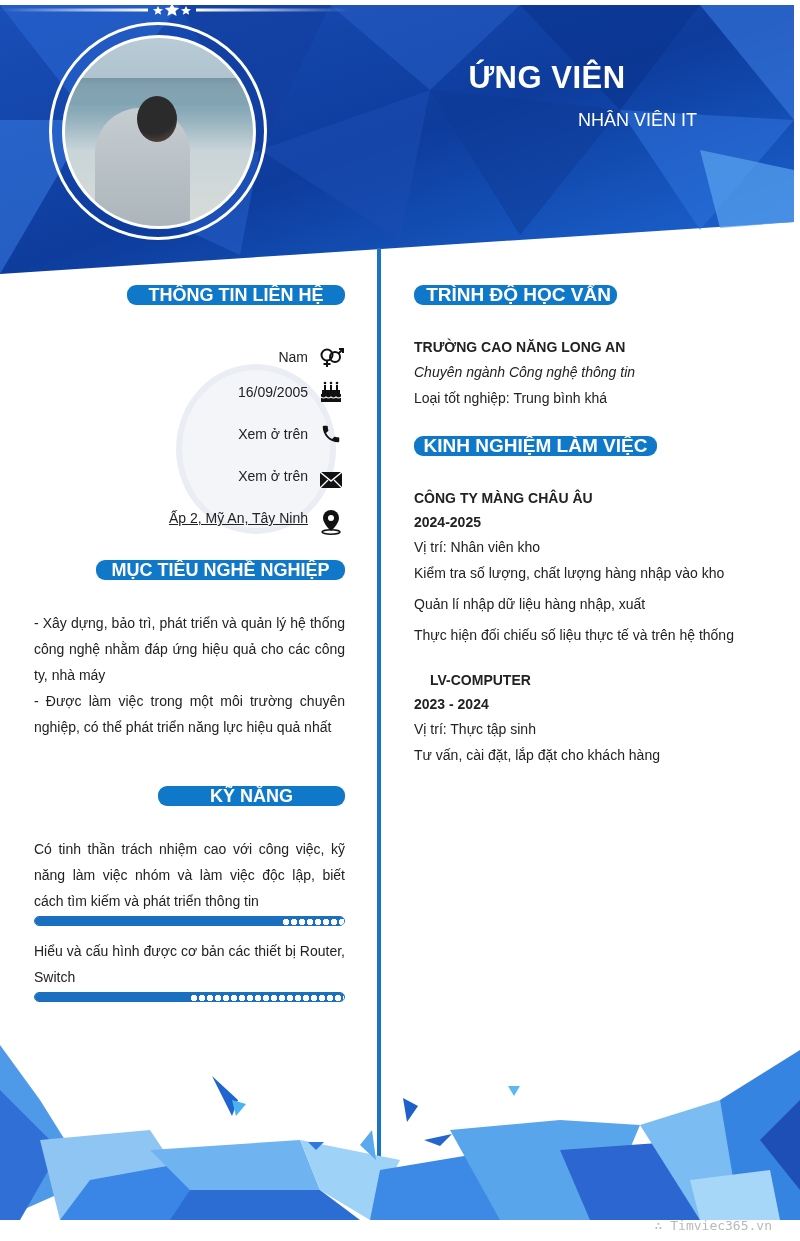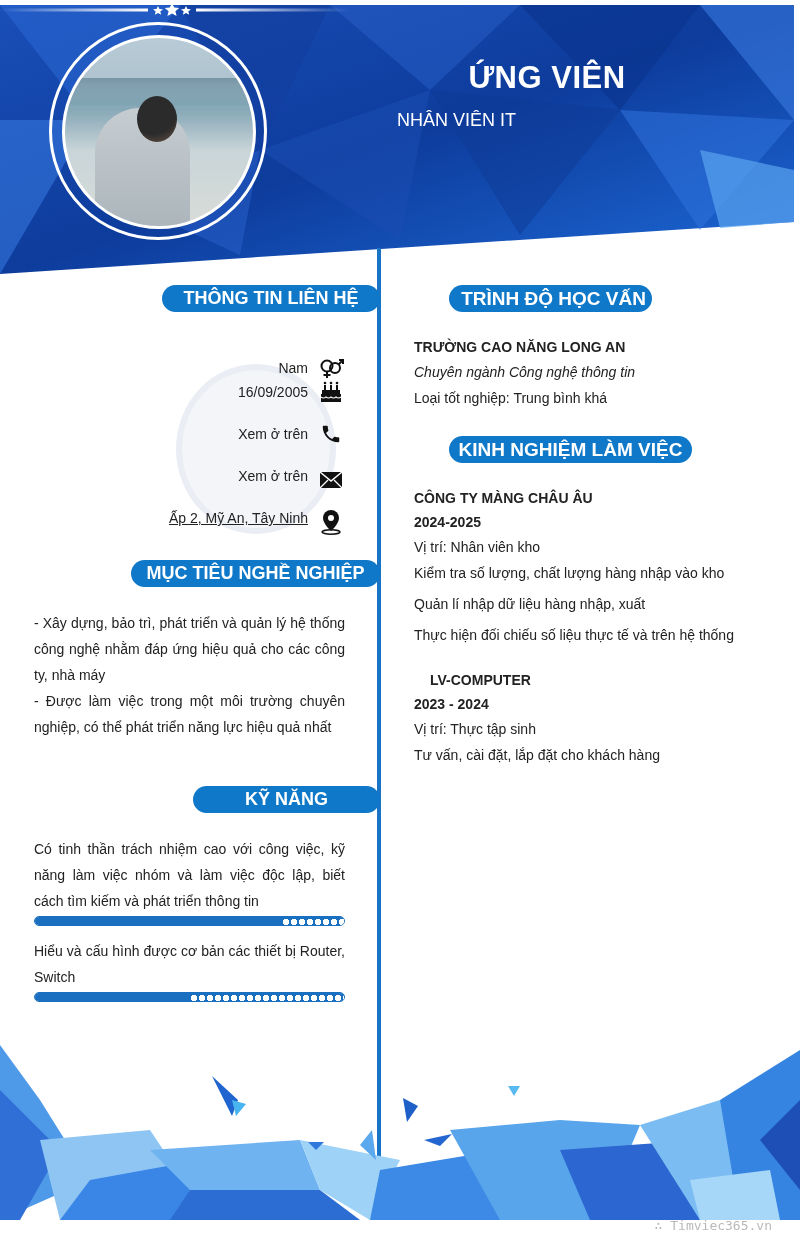--- a/index.html
+++ b/index.html
@@ -11,29 +11,29 @@
   .header { position: absolute; left: 0; top: 0; width: 700px; height: 280px; }
   .header svg { position: absolute; left: 0; top: 0; }
   .avatar-ring { position: absolute; left: 49px; top: 22px; width: 218px; height: 218px; border-radius: 50%; border: 3px solid #fff; }
   .avatar { position: absolute; left: 62px; top: 35px; width: 194px; height: 194px; border-radius: 50%; border: 3px solid #fff; overflow: hidden;
     background: linear-gradient(180deg, #b8cbd6 0%, #aec3cf 25%, #7ea3b3 35%, #9bb5c1 45%, #c9d5d9 60%, #d8dcd8 100%); }
   .avatar .wave { position: absolute; left: 0; top: 40px; width: 100%; height: 30px; background: linear-gradient(180deg, rgba(70,110,130,.55), rgba(160,190,200,.2)); }
   .avatar .person { position: absolute; left: 30px; top: 70px; width: 95px; height: 130px; border-radius: 45px 45px 10px 10px;
     background: linear-gradient(180deg, #c6cdd1, #a9b3b9); }
   .avatar .head { position: absolute; left: 72px; top: 58px; width: 40px; height: 46px; border-radius: 50%; background: radial-gradient(circle at 40% 30%, #2b2b2b 60%, #6b5446 100%); }
   .name { position: absolute; left: 397px; top: 60px; width: 300px; text-align: center; color: #fff; font-size: 31px; font-weight: bold; letter-spacing: 0.5px; }
-  .job { position: absolute; left: 397px; top: 110px; width: 300px; text-align: left; color: #fff; font-size: 18px; }
+  .job { position: absolute; left: 397px; top: 110px; width: 300px; text-align: right; color: #fff; font-size: 18px; }
   .divider-stars { position: absolute; left: 375px; top: 140px; width: 350px; height: 20px; }
 
   
   .vline { position: absolute; left: 377px; top: 248px; width: 4px; height: 923px; background: #1a74c6; }
 
   
-  .sec-head { position: absolute; height: 27px; border-radius: 15px; background: #0f78c9; color: #fff; font-weight: bold; font-size: 18px;
-    display: flex; align-items: center; justify-content: center; margin-left: 35px; }
+  .sec-head { position: absolute; height: 20px; border-radius: 9px; background: #0f78c9; color: #fff; font-weight: bold; font-size: 18px;
+    display: flex; align-items: center; justify-content: center; }
 
   
   .contact-row { position: absolute; right: 456px; height: 26px; display: flex; align-items: center; gap: 10px; font-size: 14px; color: #222; }
   .contact-row .ic { width: 26px; height: 26px; display: flex; align-items: center; justify-content: center; }
   .watermark { position: absolute; left: 176px; top: 364px; width: 160px; height: 170px; border-radius: 50%; background: rgba(220,226,234,0.35); border: 6px solid rgba(225,230,238,0.5); }
 
   .para { position: absolute; font-size: 14px; line-height: 26px; color: #222; text-align: justify; }
   .bar { position: absolute; left: 34px; width: 311px; height: 10px; border-radius: 5px; border: 1.5px solid #1a6fc0; background: #fff; overflow: hidden; }
   .bar .fill { position: absolute; left: 0; top: 0; bottom: 0; background: #1a6fc0; }
   .bar .dots { position: absolute; top: 0; bottom: 0; right: 0; background-image: radial-gradient(circle, #fff 0 3px, #1a6fc0 3.5px); background-size: 8px 10px; }
@@ -98,21 +98,21 @@
       <polygon points="172,3 174.2,7.6 179.2,8 175.4,11.2 176.6,16 172,13.4 167.4,16 168.6,11.2 164.8,8 169.8,7.6" fill="#fff"></polygon>
       <polygon points="186,6 187.5,9 191,9.3 188.3,11.4 189.2,14.8 186,13 182.8,14.8 183.7,11.4 181,9.3 184.5,9" fill="#fff"></polygon>
     </svg>
   </div>
 
   <div class="vline"></div>
 
   <div class="sec-head" style="left:127px; top:285px; width:218px;">THÔNG TIN LIÊN HỆ</div>
   <div class="watermark"></div>
 
-  <div class="contact-row" style="top:355px;">
+  <div class="contact-row" style="top:344px;">
     <span>Nam</span>
     <span class="ic">
       <svg width="26" height="22" viewBox="0 0 26 22">
           <circle cx="9" cy="9" r="5.5" fill="none" stroke="#111" stroke-width="2"></circle>
           <line x1="9" y1="14.5" x2="9" y2="21" stroke="#111" stroke-width="2"></line>
           <line x1="5.5" y1="18" x2="12.5" y2="18" stroke="#111" stroke-width="2"></line>
           <circle cx="17" cy="11" r="5" fill="none" stroke="#111" stroke-width="2"></circle>
           <line x1="20.5" y1="7.5" x2="25" y2="3" stroke="#111" stroke-width="2"></line>
           <polyline points="21,3 25,3 25,7" fill="none" stroke="#111" stroke-width="2"></polyline>
         </svg>

